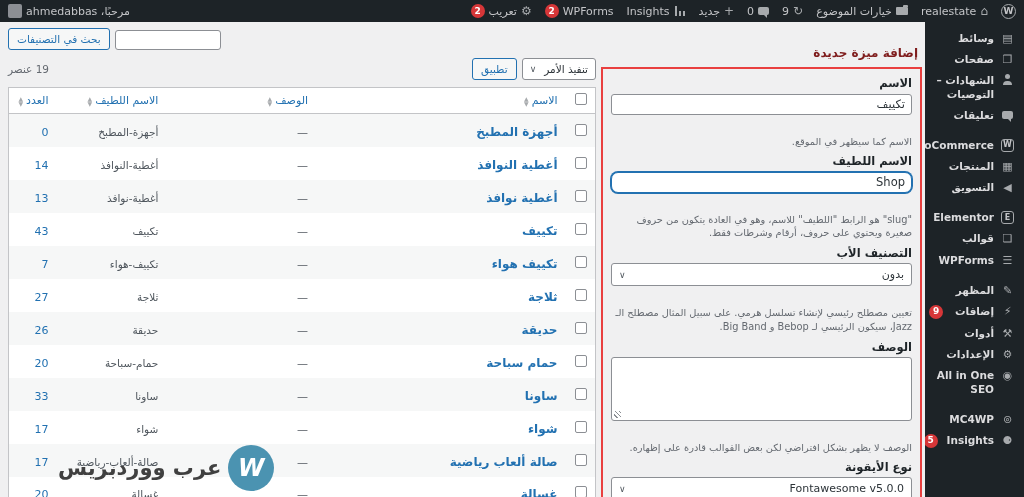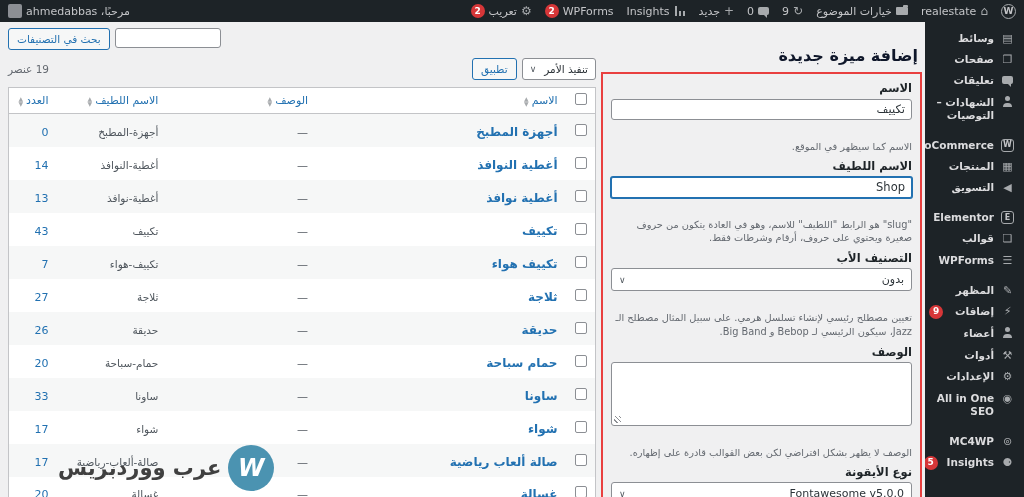--- a/index.html
+++ b/index.html
@@ -65,21 +65,21 @@
   }
   .sb-item .lbl { flex: 1; text-align: right; font-weight: bold; }
   .sb-item .circle-letter { width: 13px; height: 13px; flex: 0 0 13px; font-size: 8px; border-radius: 3px; }
   .sb-item .badge { margin-right: 2px; }
 
   
   .content { position: absolute; top: 22px; right: 99px; left: 0; bottom: 0; overflow: hidden; }
 
   
   .table-col { position: absolute; left: 8px; top: 6px; width: 588px; }
-  .search-row { display: flex; justify-content: flex-end; gap: 5px; align-items: flex-start; }
+  .search-row { display: flex; justify-content: flex-end; gap: 5px; align-items: flex-end; }
   .search-input { width: 106px; height: 20px; border: 1px solid #8c8f94; border-radius: 3px; background: #fff; padding: 0 5px; font-size: 11px; }
   .btn-secondary {
     background: #f6f7f7; border: 1px solid #2271b1; color: #2271b1;
     border-radius: 3px; font-size: 10.5px; padding: 2px 8px; height: 22px; cursor: pointer;
     font-family: inherit; white-space: nowrap;
   }
   .nav-row { margin-top: 8px; display: flex; justify-content: space-between; align-items: center; }
   .bulk-group { display: flex; gap: 5px; align-items: center; }
   .select-box {
     background: #fff; border: 1px solid #8c8f94; border-radius: 3px;
@@ -102,29 +102,29 @@
   .checkbox { width: 12px; height: 12px; border: 1px solid #8c8f94; border-radius: 2px; background: #fff; display: inline-block; cursor: pointer; }
   .term-name { color: #2271b1; font-weight: bold; font-size: 12px; cursor: pointer; }
   .term-desc { color: #50575e; font-size: 11px; }
   .term-slug { color: #50575e; font-size: 10.5px; text-align: center; }
   .term-count { color: #2271b1; font-size: 11px; cursor: pointer; }
   .sort { display: inline-flex; flex-direction: column; vertical-align: middle; margin-right: 3px; line-height: 0; }
   .sort span { font-size: 6px; color: #a7aaad; line-height: 5px; }
 
   
   .form-col { position: absolute; right: 3px; top: 24px; width: 321px; }
-  .form-title { font-size: 16px; font-weight: bold; color: #0f172a; padding-right: 4px; }
+  .form-title { font-size: 12px; font-weight: bold; color: #7f1d1d; padding-right: 4px; }
   .redbox { margin-top: 7px; border: 2px solid #e94040; padding: 6px 8px 8px; }
   .field-label { display: block; font-size: 11.5px; font-weight: bold; color: #1d2327; margin: 6px 0 3px; }
   .field-label:first-child { margin-top: 1px; }
   .text-input {
     width: 100%; height: 21px; border: 1px solid #8c8f94; border-radius: 3px;
     background: #fff; padding: 0 6px; font-size: 11.5px; color: #2c3338; font-family: inherit;
   }
-  .text-input.focused { border: 1px solid #2271b1; box-shadow: 0 0 0 1px #2271b1; border-radius: 2px; }
+  .text-input.focused { border: 1px solid #2271b1; box-shadow: 0 0 0 1px #2271b1; border-radius: 7px; }
   .text-input.ltr-val { direction: ltr; text-align: right; }
   .help { font-size: 9.8px; color: #646970; line-height: 1.4; margin-top: 20px; }
   .form-select { width: 100%; height: 23px; display: flex; justify-content: space-between; }
   .form-select .val { font-size: 11px; color: #2c3338; }
   .desc-area {
     width: 100%; height: 64px; border: 1px solid #8c8f94; border-radius: 3px; background: #fff;
     position: relative; resize: none; font-family: inherit;
   }
   .desc-area::after { content: ""; position: absolute; bottom: 2px; left: 2px; width: 7px; height: 7px;
     background: repeating-linear-gradient(45deg, transparent 0 2px, #8c8f94 2px 3px); }
@@ -197,26 +197,26 @@
 <div class="sidebar">
   <div class="sb-item">
     <span class="glyph">▤</span>
     <span class="lbl">وسائط</span>
   </div>
   <div class="sb-item">
     <span class="glyph">❐</span>
     <span class="lbl">صفحات</span>
   </div>
   <div class="sb-item">
+    <span class="glyph"><span class="person-icon"></span></span>
+    <span class="lbl">الشهادات – التوصيات</span>
+  </div>
+  <div class="sb-item">
     <span class="glyph"><span class="bubble-icon"></span></span>
     <span class="lbl">تعليقات</span>
-  </div>
-  <div class="sb-item">
-    <span class="glyph"><span class="person-icon"></span></span>
-    <span class="lbl">الشهادات – التوصيات</span>
   </div>
   <div class="sb-item gap">
     <span class="circle-letter">W</span>
     <span class="lbl">WooCommerce</span>
   </div>
   <div class="sb-item">
     <span class="glyph">▦</span>
     <span class="lbl">المنتجات</span>
   </div>
   <div class="sb-item">
@@ -236,24 +236,20 @@
     <span class="lbl">WPForms</span>
   </div>
   <div class="sb-item gap">
     <span class="glyph">✎</span>
     <span class="lbl">المظهر</span>
   </div>
   <div class="sb-item">
     <span class="glyph">⚡</span>
     <span class="lbl">إضافات</span>
     <span class="badge">9</span>
-  </div>
-  <div class="sb-item">
-    <span class="glyph"><span class="person-icon"></span></span>
-    <span class="lbl">أعضاء</span>
   </div>
   <div class="sb-item">
     <span class="glyph">⚒</span>
     <span class="lbl">أدوات</span>
   </div>
   <div class="sb-item">
     <span class="glyph">⚙</span>
     <span class="lbl">الإعدادات</span>
   </div>
   <div class="sb-item">

